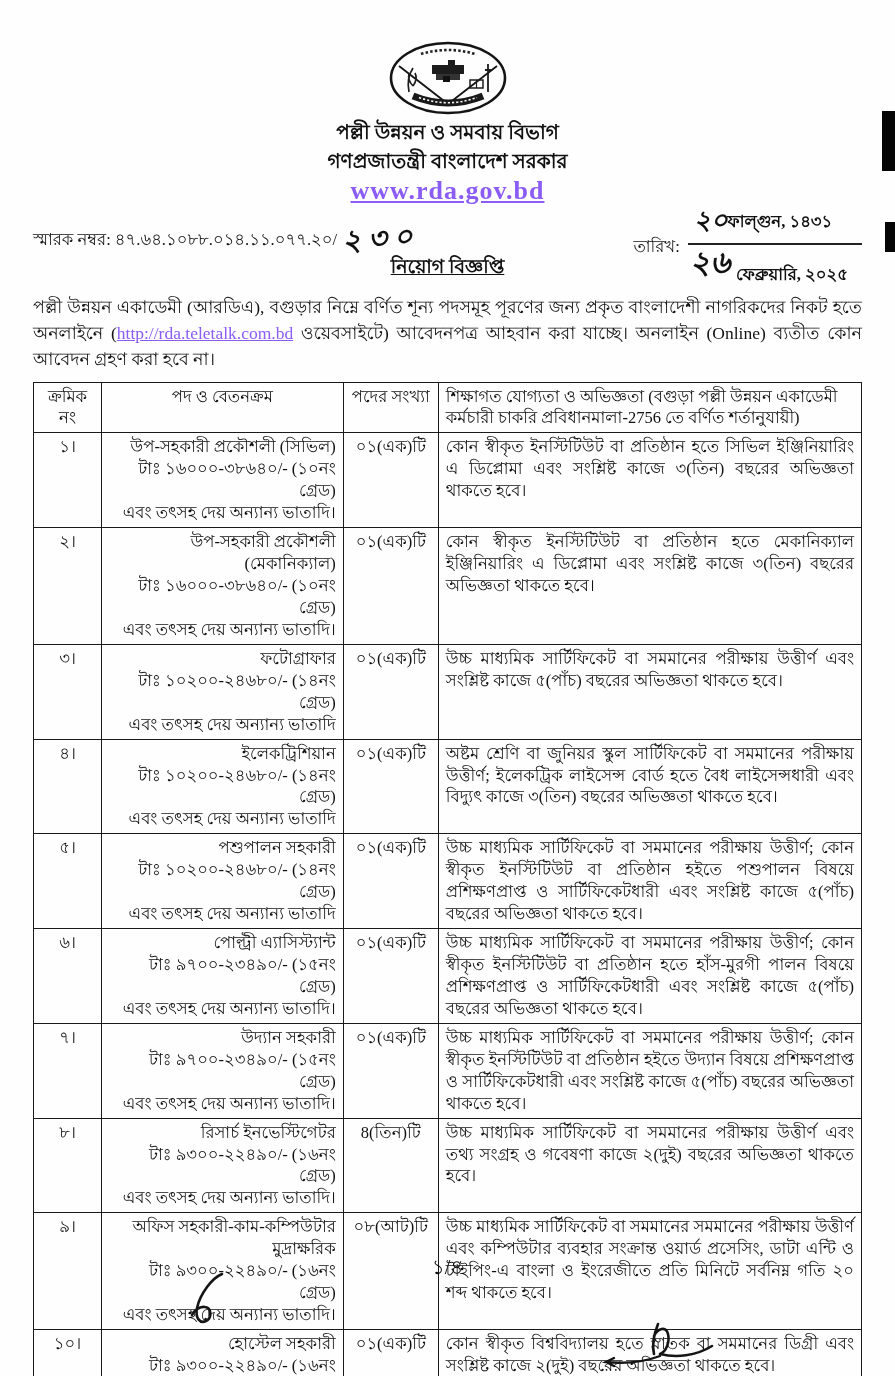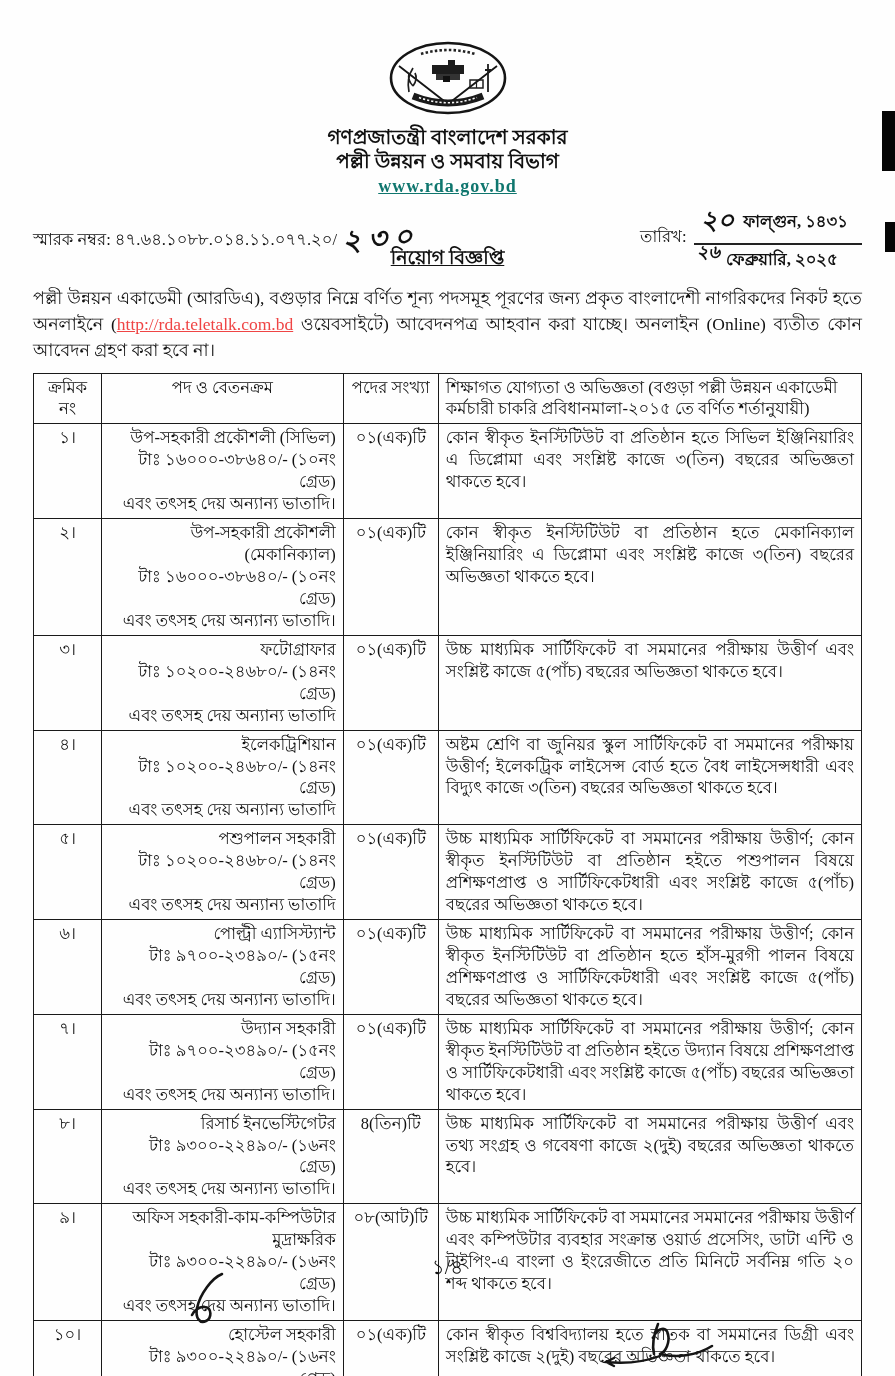--- a/index.html
+++ b/index.html
@@ -7,35 +7,35 @@
     width:895px;height:1376px;position:relative;overflow:hidden;
     background:#fefefe;color:#111;
     font-family:"Liberation Serif","DejaVu Serif",serif;
   }
   .page{padding:0 33px;}
   
   .hdr{text-align:center;position:relative;}
   .logo-wrap{margin-top:40px;}
   .hdr-line{font-size:20px;font-weight:600;line-height:1.22;}
   .hdr-line.govt{margin-top:5px;}
-  .website{font-size:18px;font-weight:700;text-decoration:underline;letter-spacing:1px;color:#0f766e;display:inline-block;margin-top:2px;}
+  .website{font-size:26px;font-weight:700;text-decoration:underline;letter-spacing:1px;color:#8b5cf6;display:inline-block;margin-top:2px;}
   
   .memo{position:absolute;left:33px;top:212px;font-size:16.5px;white-space:nowrap;}
   .hw{font-weight:700;font-style:italic;font-family:"DejaVu Sans",sans-serif;}
   .memo-hw{font-size:29px;letter-spacing:7px;display:inline-block;transform:rotate(-4deg);position:relative;top:3px;margin-left:5px;}
   .date-block{position:absolute;right:33px;top:198px;display:flex;align-items:center;gap:8px;font-size:16.5px;}
   .date-frac{display:inline-block;text-align:left;}
   .date-top{border-bottom:2px solid #222;padding:0 14px 1px 6px;font-weight:600;}
   .date-bottom{padding:0 14px 0 2px;font-weight:600;}
-  .hw-day{font-size:26px;position:relative;top:2px;margin-right:9px;}
-  .hw-day2{font-size:18px;position:relative;top:-7px;margin-right:6px;}
+  .hw-day{font-size:26px;position:relative;top:2px;margin-right:0;}
+  .hw-day2{font-size:31px;position:relative;top:-7px;margin-right:6px;}
   
   .title{ text-align:center;font-size:19px;font-weight:700;text-decoration:underline;margin-top:46px;}
   .intro{font-size:17.5px;line-height:1.5;text-align:justify;margin-top:10px;}
-  .intro .lnk{text-decoration:underline;color:#ef4444;}
+  .intro .lnk{text-decoration:underline;color:#8b5cf6;}
   
   table.positions{width:100%;border-collapse:collapse;margin-top:9px;table-layout:fixed;}
   table.positions th,table.positions td{
     border:1.6px solid #1a1a1a;padding:3px 7px;font-size:16.5px;line-height:1.33;vertical-align:top;
   }
   th{font-weight:400;}
   th.c-sl{width:7%;text-align:center;vertical-align:middle;}
   th.c-post{width:29.5%;text-align:center;vertical-align:middle;}
   th.c-count{width:10.5%;text-align:center;vertical-align:middle;}
   th.c-qual{width:53%;text-align:left;}
@@ -74,22 +74,22 @@
 
         <path d="M101 52 V28 M98 30 h6 M101 24 l0 4" fill="none" stroke="#1d1d1d" stroke-width="1.8"></path>
 
         <rect x="83" y="40" width="13" height="8" fill="none" stroke="#1d1d1d" stroke-width="1.5"></rect>
         <line x1="89.5" y1="40" x2="89.5" y2="48" stroke="#1d1d1d" stroke-width="1.2"></line>
 
         <path d="M26 56 Q61 70 96 56" fill="none" stroke="#1a1a1a" stroke-width="7"></path>
         <path d="M32 57.5 Q61 68 90 57.5" fill="none" stroke="#fafafa" stroke-width="1.6" stroke-dasharray="2.2 2"></path>
       </svg>
     </div>
+    <div class="hdr-line">পল্লী উন্নয়ন ও সমবায় বিভাগ</div>
     <div class="hdr-line govt">গণপ্রজাতন্ত্রী বাংলাদেশ সরকার</div>
-    <div class="hdr-line">পল্লী উন্নয়ন ও সমবায় বিভাগ</div>
     <a class="website" href="#">www.rda.gov.bd</a>
   </div>
 
   <div class="memo">
     <span>স্মারক নম্বর: ৪৭.৬৪.১০৮৮.০১৪.১১.০৭৭.২০/</span><span class="hw memo-hw">২৩০</span>
   </div>
 
   <div class="date-block">
     <span>তারিখ:</span>
     <span class="date-frac">
@@ -107,21 +107,21 @@
   <div class="intro">
     <span>পল্লী উন্নয়ন একাডেমী (আরডিএ), বগুড়ার নিম্নে বর্ণিত শূন্য পদসমূহ পূরণের জন্য প্রকৃত বাংলাদেশী নাগরিকদের নিকট হতে অনলাইনে (</span><a class="lnk" href="#">http://rda.teletalk.com.bd</a><span> ওয়েবসাইটে) আবেদনপত্র আহবান করা যাচ্ছে। অনলাইন (Online) ব্যতীত কোন আবেদন গ্রহণ করা হবে না।</span>
   </div>
 
   <table class="positions">
     <thead>
       <tr>
         <th class="c-sl">ক্রমিক নং</th>
         <th class="c-post">পদ ও বেতনক্রম</th>
         <th class="c-count">পদের সংখ্যা</th>
-        <th class="c-qual">শিক্ষাগত যোগ্যতা ও অভিজ্ঞতা (বগুড়া পল্লী উন্নয়ন একাডেমী কর্মচারী চাকরি প্রবিধানমালা-২০১৫ তে বর্ণিত শর্তানুযায়ী)</th>
+        <th class="c-qual">শিক্ষাগত যোগ্যতা ও অভিজ্ঞতা (বগুড়া পল্লী উন্নয়ন একাডেমী কর্মচারী চাকরি প্রবিধানমালা-2756 তে বর্ণিত শর্তানুযায়ী)</th>
       </tr>
     </thead>
     <tbody>
         <tr>
           <td class="sl">১।</td>
           <td class="post">উপ-সহকারী প্রকৌশলী (সিভিল)
 টাঃ ১৬০০০-৩৮৬৪০/- (১০নং গ্রেড)
 এবং তৎসহ দেয় অন্যান্য ভাতাদি।</td>
           <td class="count">০১(এক)টি</td>
           <td class="qual">কোন স্বীকৃত ইনস্টিটিউট বা প্রতিষ্ঠান হতে সিভিল ইঞ্জিনিয়ারিং এ ডিপ্লোমা এবং সংশ্লিষ্ট কাজে ৩(তিন) বছরের অভিজ্ঞতা থাকতে হবে।</td>

